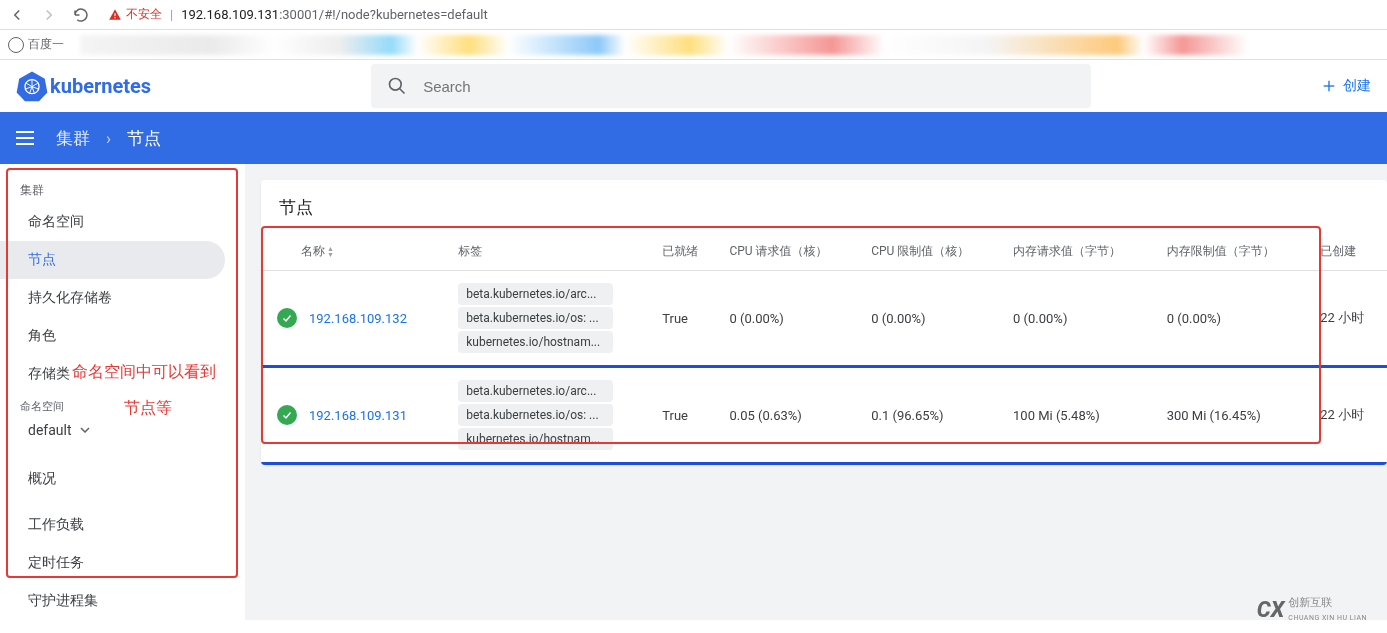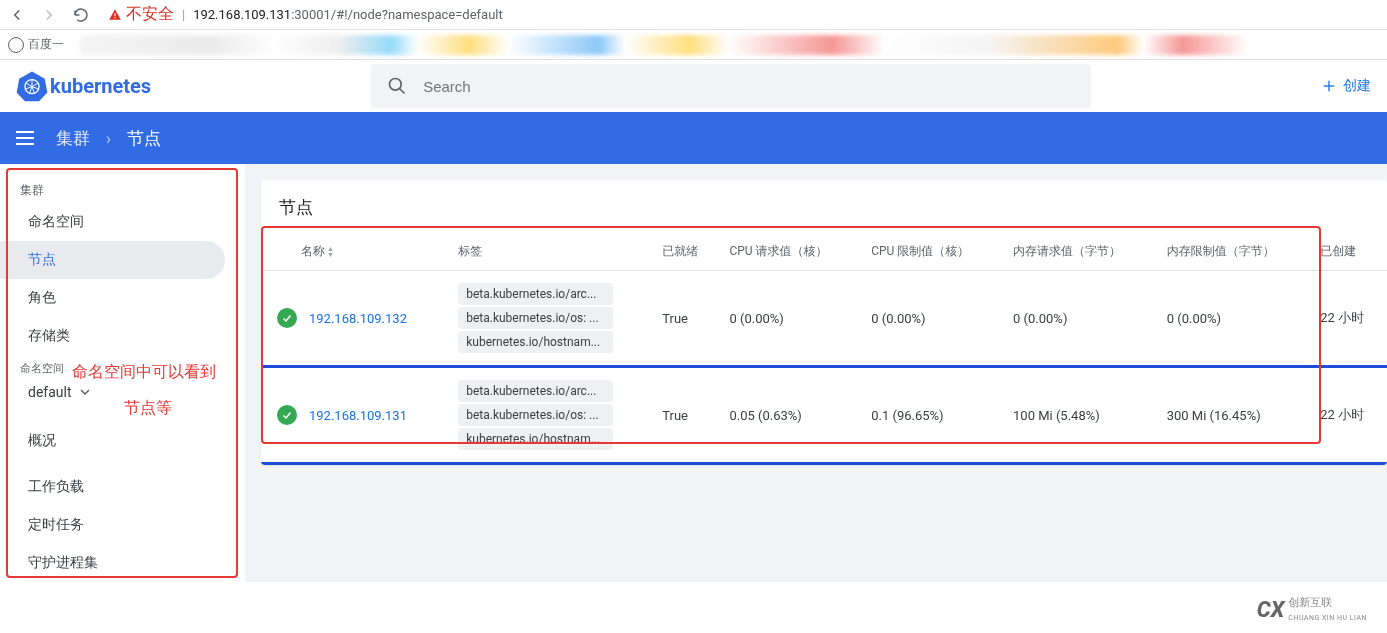--- a/index.html
+++ b/index.html
@@ -3,21 +3,21 @@
   <meta charset="utf-8">
   <style>
     * { margin: 0; padding: 0; box-sizing: border-box; }
     body { font-family: Roboto, "Helvetica Neue", Arial, "Microsoft YaHei", sans-serif; font-size: 13px; color: #202124; background: #fff; width: 1387px; }
     
     
     .browser-bar { height: 30px; display: flex; align-items: center; padding: 0 8px; gap: 10px; background: #fff; border-bottom: 1px solid #e0e0e0; }
     .nav-icons { display: flex; gap: 14px; align-items: center; color: #5f6368; }
     .nav-icons svg { width: 18px; height: 18px; }
     .url-bar { display: flex; align-items: center; gap: 8px; margin-left: 8px; font-size: 13px; }
-    .url-warn { color: #d93025; display: flex; align-items: center; gap: 4px; font-size: 16px; }
+    .url-warn { color: #d93025; display: flex; align-items: center; gap: 4px; font-size: 12px; }
     .url-host { color: #202124; }
     .url-path { color: #5f6368; }
     
     .bookmarks-bar { height: 30px; display: flex; align-items: center; padding: 0 8px; gap: 6px; border-bottom: 1px solid #e0e0e0; font-size: 12px; color: #5f6368; position: relative; }
     .bookmark-item { display: flex; align-items: flex-end; gap: 4px; }
     .world-icon { width: 16px; height: 16px; border: 1.5px solid #5f6368; border-radius: 50%; position: relative; }
     .blur-strip { position: absolute; left: 80px; right: 10px; height: 20px; background: linear-gradient(90deg, #eee, #ddd 10%, #fff 15%, #e3e3e3 20%, #4fc3f7 24%, #fff 26%, #ffca28 30%, #fff 33%, #42a5f5 40%, #fff 42%, #ffca28 47%, #fff 50%, #ef5350 58%, #fff 62%, #eee 70%, #ffa726 80%, #fff 82%, #ef5350 85%, #fff 90%); filter: blur(2px); opacity: 0.6;}
     
     
     .app-bar { height: 52px; display: flex; align-items: center; padding: 0 16px; gap: 20px; background: #fff; }
@@ -85,21 +85,21 @@
     <span class="url-warn">
       <svg width="14" height="14" viewBox="0 0 24 24">
           <path d="M12 2L2 20h20L12 2z" fill="#d93025"></path>
           <rect x="11" y="9" width="2" height="5" fill="#fff"></rect>
           <rect x="11" y="15.5" width="2" height="2" fill="#fff"></rect>
         </svg>
       <span>不安全</span>
     </span>
     <span style="color:#9aa0a6">|</span>
     <span>
-      <span class="url-host">192.168.109.131</span><span class="url-path">:30001/#!/node?namespace=default</span>
+      <span class="url-host">192.168.109.131</span><span class="url-path">:30001/#!/node?kubernetes=default</span>
     </span>
   </div>
 </div>
 
 <div class="bookmarks-bar">
   <div class="bookmark-item">
     <span class="world-icon"></span>
     <span>百度一</span>
   </div>
   <div class="blur-strip"></div>
@@ -148,20 +148,21 @@
   <span class="crumb-sep">›</span>
   <span class="crumb-cur">节点</span>
 </div>
 
 <div class="layout">
   <div class="sidebar">
     <div class="sidebar-outline"></div>
     <div class="side-head">集群</div>
     <div class="side-item">命名空间</div>
     <div class="side-item active">节点</div>
+    <div class="side-item">持久化存储卷</div>
     <div class="side-item">角色</div>
     <div class="side-item">存储类</div>
     <div class="annotate annotate1">命名空间中可以看到</div>
     <div class="side-sub" style="margin-top:4px">命名空间</div>
     <div class="annotate annotate2">节点等</div>
     <div class="ns-select">
       <span>default</span>
       <svg width="10" height="6" viewBox="0 0 10 6">
           <path d="M1 1l4 4 4-4" stroke="#5f6368" stroke-width="1.5" fill="none"></path>
         </svg>

